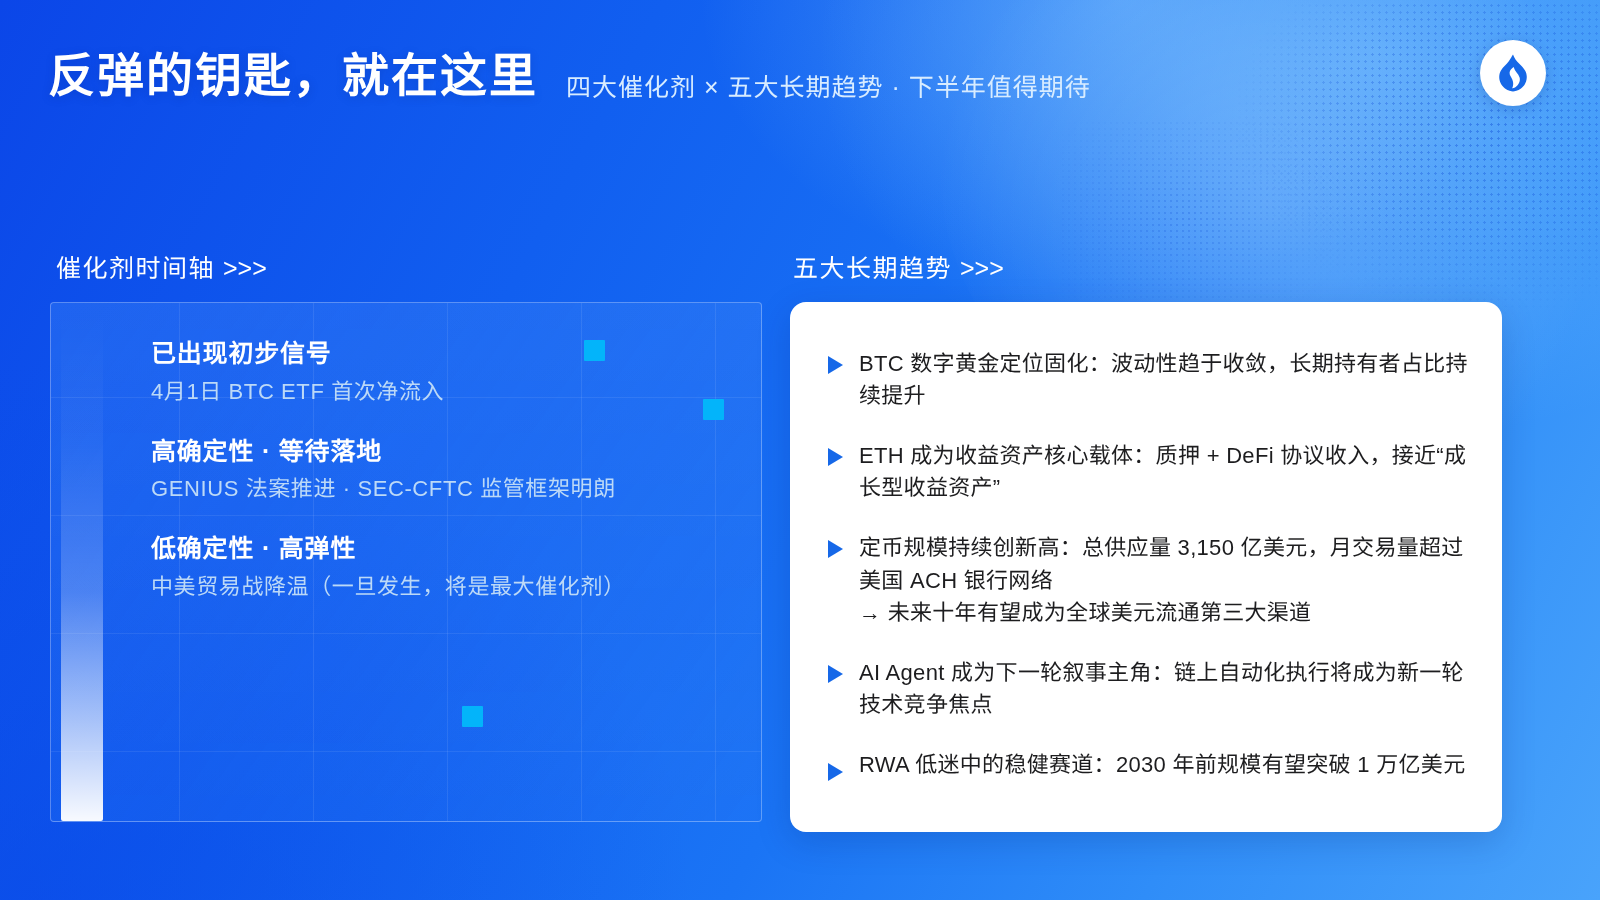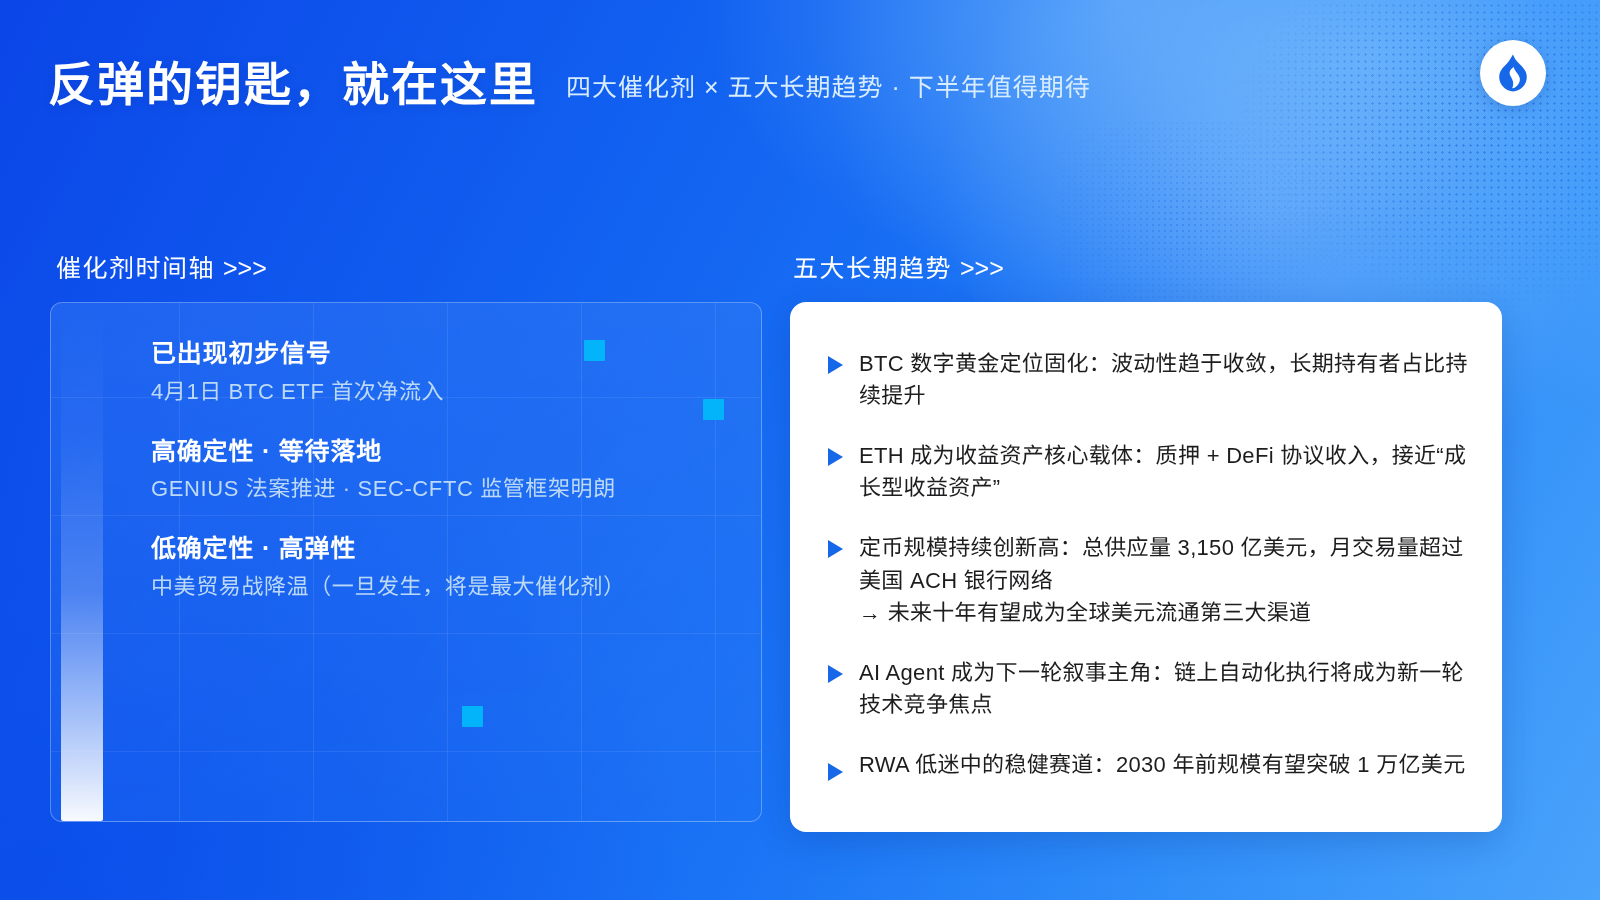--- a/index.html
+++ b/index.html
@@ -46,21 +46,21 @@
     pointer-events:none;
   }
 
   
   .header { position:absolute; left:48px; top:42px; }
   .title-l1, .title-l2 {
     color:#fff; font-weight:bold; letter-spacing:2px;
     line-height:1.18; text-shadow:0 2px 10px rgba(0,40,140,.22);
   }
   .title-l1 { font-size:47px; }
-  .title-line2-wrap { display:flex; align-items:center; margin-top:15px; }
+  .title-line2-wrap { display:flex; align-items:flex-end; margin-top:6px; }
   .title-l2 { font-size:47px; }
   .subtitle {
     margin-left:28px; color:#d8ecff; font-size:25px;
     letter-spacing:1px; white-space:nowrap;
   }
 
   
   .logo-badge {
     position:absolute; right:54px; top:40px;
     width:66px; height:66px; border-radius:50%;
@@ -74,21 +74,21 @@
     font-weight:normal; letter-spacing:1.5px; white-space:nowrap;
   }
   .sec-head .chev { margin-left:8px; letter-spacing:0px; }
   #head-left  { left:56px;  top:248px; }
   #head-right { left:793px; top:248px; }
 
   
   .timeline-panel {
     position:absolute; left:50px; top:302px;
     width:712px; height:520px;
-    border-radius:12px;
+    border-radius:4px;
     border:1px solid rgba(255,255,255,.30);
     background:
       linear-gradient(180deg, rgba(255,255,255,.055) 0%, rgba(255,255,255,.015) 100%),
       linear-gradient(125deg, rgba(30,120,250,.30) 0%, rgba(22,95,245,.12) 100%);
     overflow:hidden;
   }
   .grid-lines {
     position:absolute; inset:0;
     background-image:
       linear-gradient(to right,  rgba(255,255,255,.085) 1px, transparent 1px),

